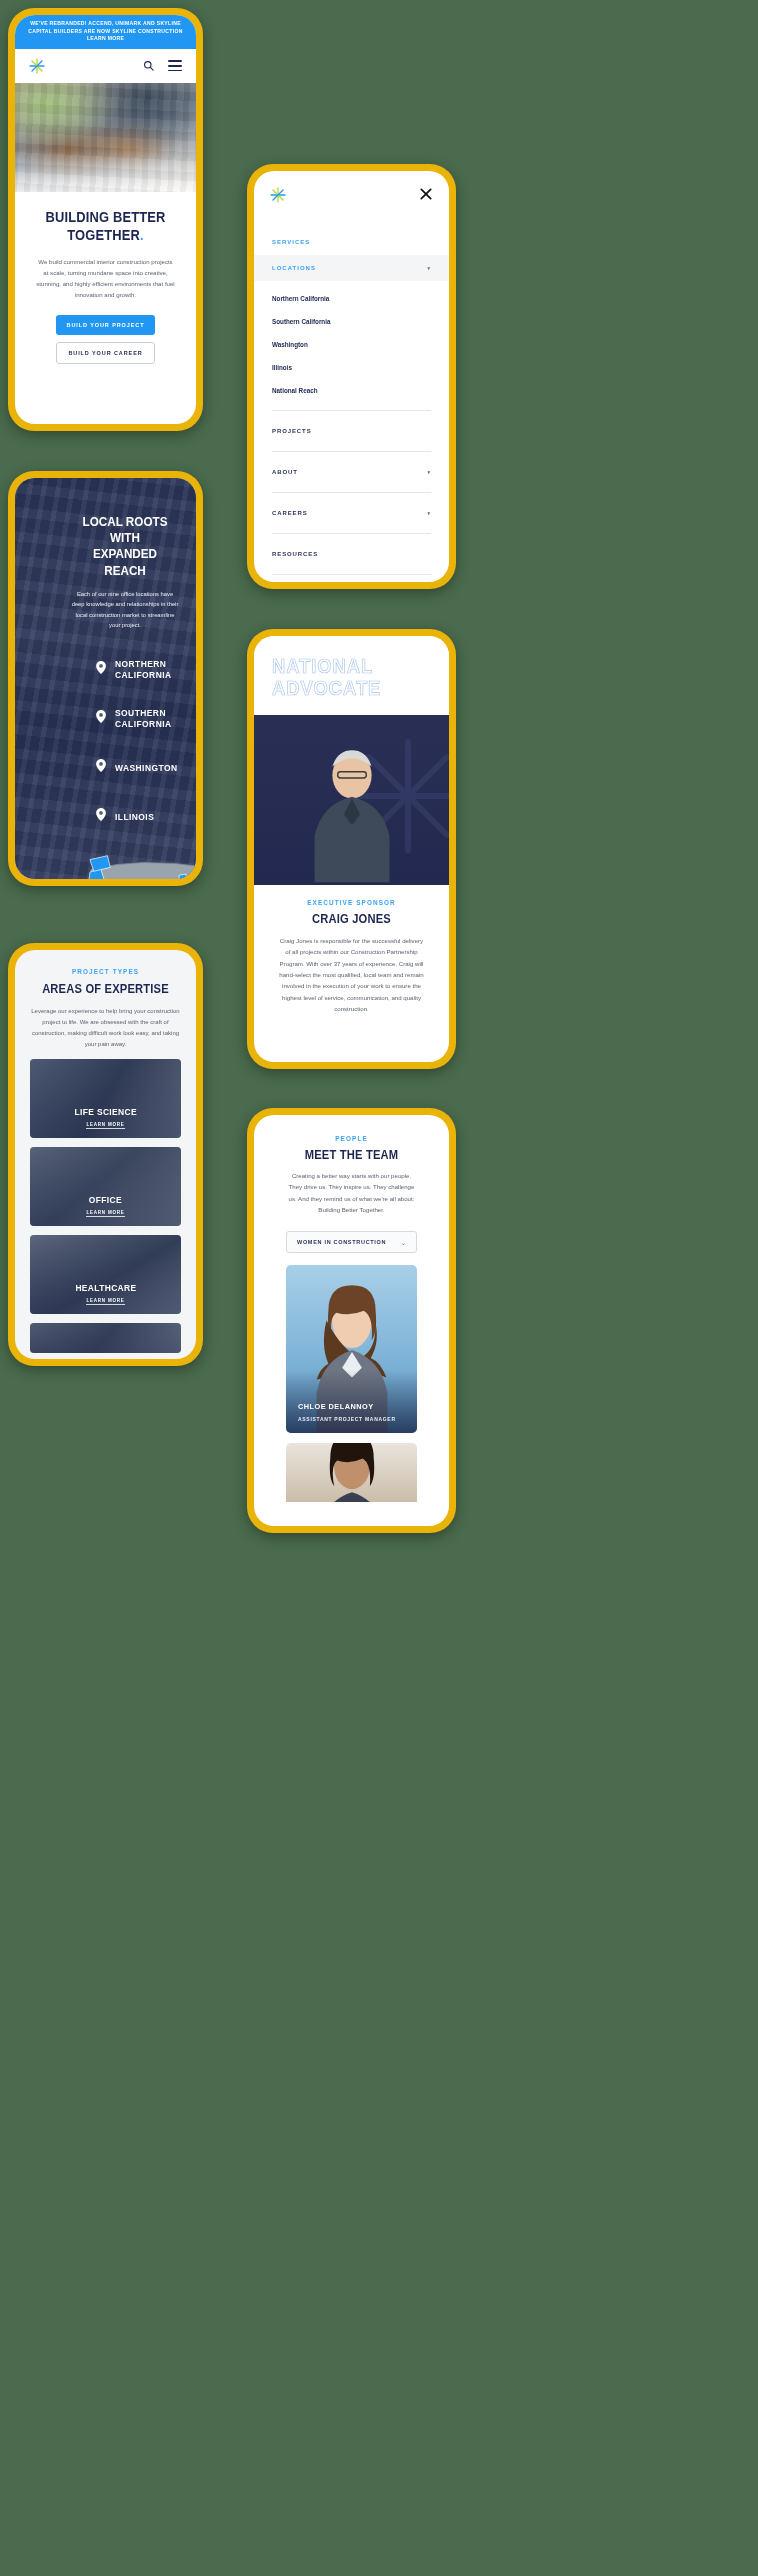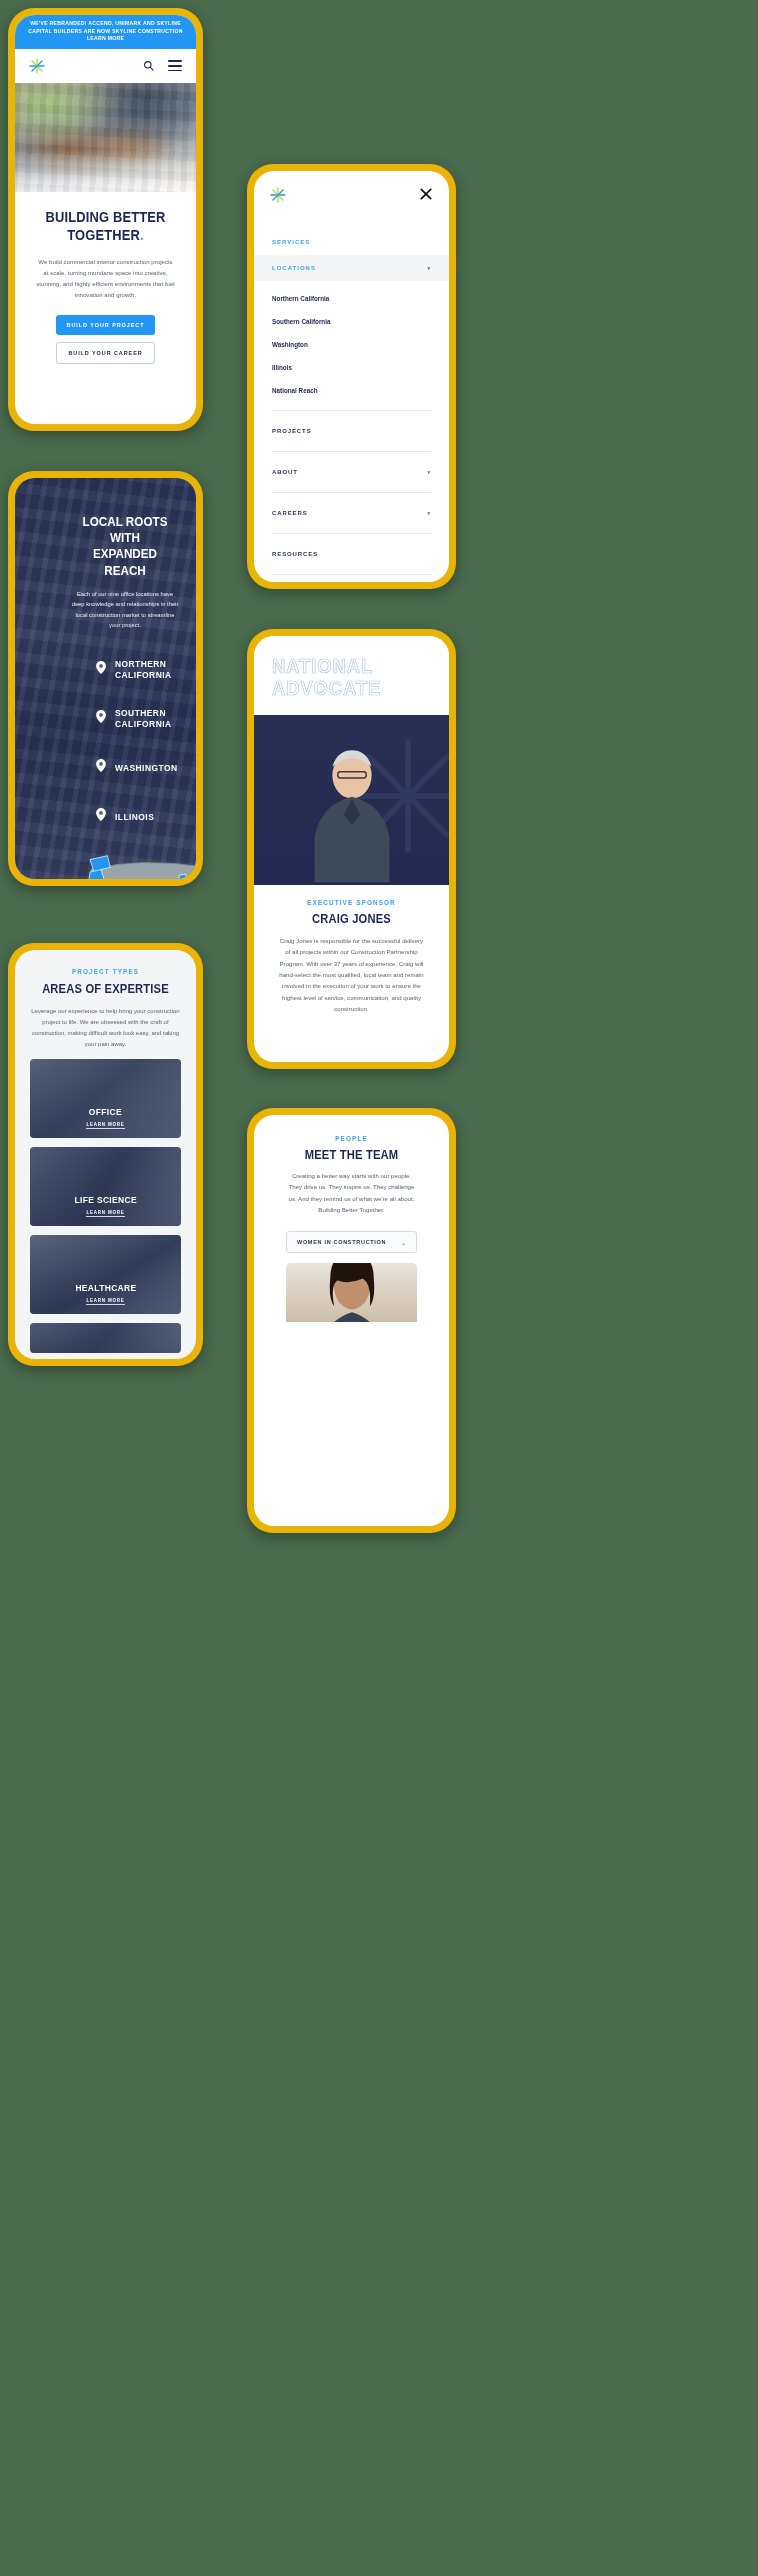--- a/index.html
+++ b/index.html
@@ -362,28 +362,28 @@
     </div>
   </div>
 
   <div class="phone" id="p3">
     <div class="screen">
       <div class="exp-wrap">
         <div class="eyebrow">PROJECT TYPES</div>
         <div class="h-cond exp-title">AREAS OF EXPERTISE</div>
         <div class="body-txt exp-p">Leverage our experience to help bring your construction project to life. We are obsessed with the craft of construction, making difficult work look easy, and taking your pain away.</div>
 
+        <div class="card bg-life">
+          <span class="shade"></span>
+          <span class="card-title">LIFE SCIENCE</span>
+          <span class="card-link">LEARN MORE</span>
+        </div>
         <div class="card bg-office">
           <span class="shade"></span>
           <span class="card-title">OFFICE</span>
-          <span class="card-link">LEARN MORE</span>
-        </div>
-        <div class="card bg-life">
-          <span class="shade"></span>
-          <span class="card-title">LIFE SCIENCE</span>
           <span class="card-link">LEARN MORE</span>
         </div>
         <div class="card bg-health">
           <span class="shade"></span>
           <span class="card-title">HEALTHCARE</span>
           <span class="card-link">LEARN MORE</span>
         </div>
         <div class="card bg-extra" style="height:30px">
           <span class="shade"></span>
         </div>
@@ -492,20 +492,32 @@
       <div class="team-wrap">
         <div class="eyebrow">PEOPLE</div>
         <div class="h-cond team-title">MEET THE TEAM</div>
         <div class="body-txt team-p">Creating a better way starts with our people. They drive us. They inspire us. They challenge us. And they remind us of what we're all about: Building Better Together.</div>
 
         <div class="select-box">
           <span class="select-val">WOMEN IN CONSTRUCTION</span>
           <span class="chev">⌄</span>
         </div>
 
+        <div class="member">
+          <svg class="silh" viewBox="0 0 120 158">
+            <path d="M60 12 q18 0 20 22 q2 22 -8 32 q-5 6 -12 6 q-7 0 -12 -6 q-10 -10 -8 -32 q2 -22 20 -22z" fill="#f0cdb0"></path>
+            <path d="M36 34 q0 -26 24 -26 q24 0 24 26 q2 22 -4 30 q2 -24 -8 -30 q-14 6 -28 2 q-8 6 -4 28 q-6 -8 -4 -30z" fill="#6b4326"></path>
+            <path d="M34 44 q-6 26 2 44 q-8 4 -12 16 l10 -2 q-4 14 -2 26 l56 0 q2 -16 -3 -30 l10 4 q-6 -16 -16 -20 q10 -16 4 -40 q4 30 -14 40 q-18 -6 -35 -38z" fill="#5b3a20"></path>
+            <path d="M60 74 q-30 10 -36 44 l0 40 l72 0 l0 -40 q-6 -34 -36 -44z" fill="#6e7684"></path>
+            <path d="M60 76 l-10 16 l10 10 l10 -10z" fill="#e9eef3"></path>
+          </svg>
+          <span class="mshade"></span>
+          <span class="m-name">CHLOE DELANNOY</span>
+          <span class="m-role">ASSISTANT PROJECT MANAGER</span>
+        </div>
 
         <div class="member2">
           <svg class="silh2" viewBox="0 0 96 90">
             <path d="M48 14 q16 0 18 20 q2 20 -7 28 q-5 5 -11 5 q-6 0 -11 -5 q-9 -8 -7 -28 q2 -20 18 -20z" fill="#c08f6b"></path>
             <path d="M26 36 q0 -26 22 -26 q22 0 22 26 q2 20 -4 28 q2 -22 -7 -28 q-13 6 -26 2 q-7 6 -3 26 q-6 -8 -4 -28z" fill="#21140c"></path>
             <path d="M48 70 q-26 8 -32 36 l64 0 q-6 -28 -32 -36z" fill="#394150"></path>
           </svg>
         </div>
       </div>
     </div>

